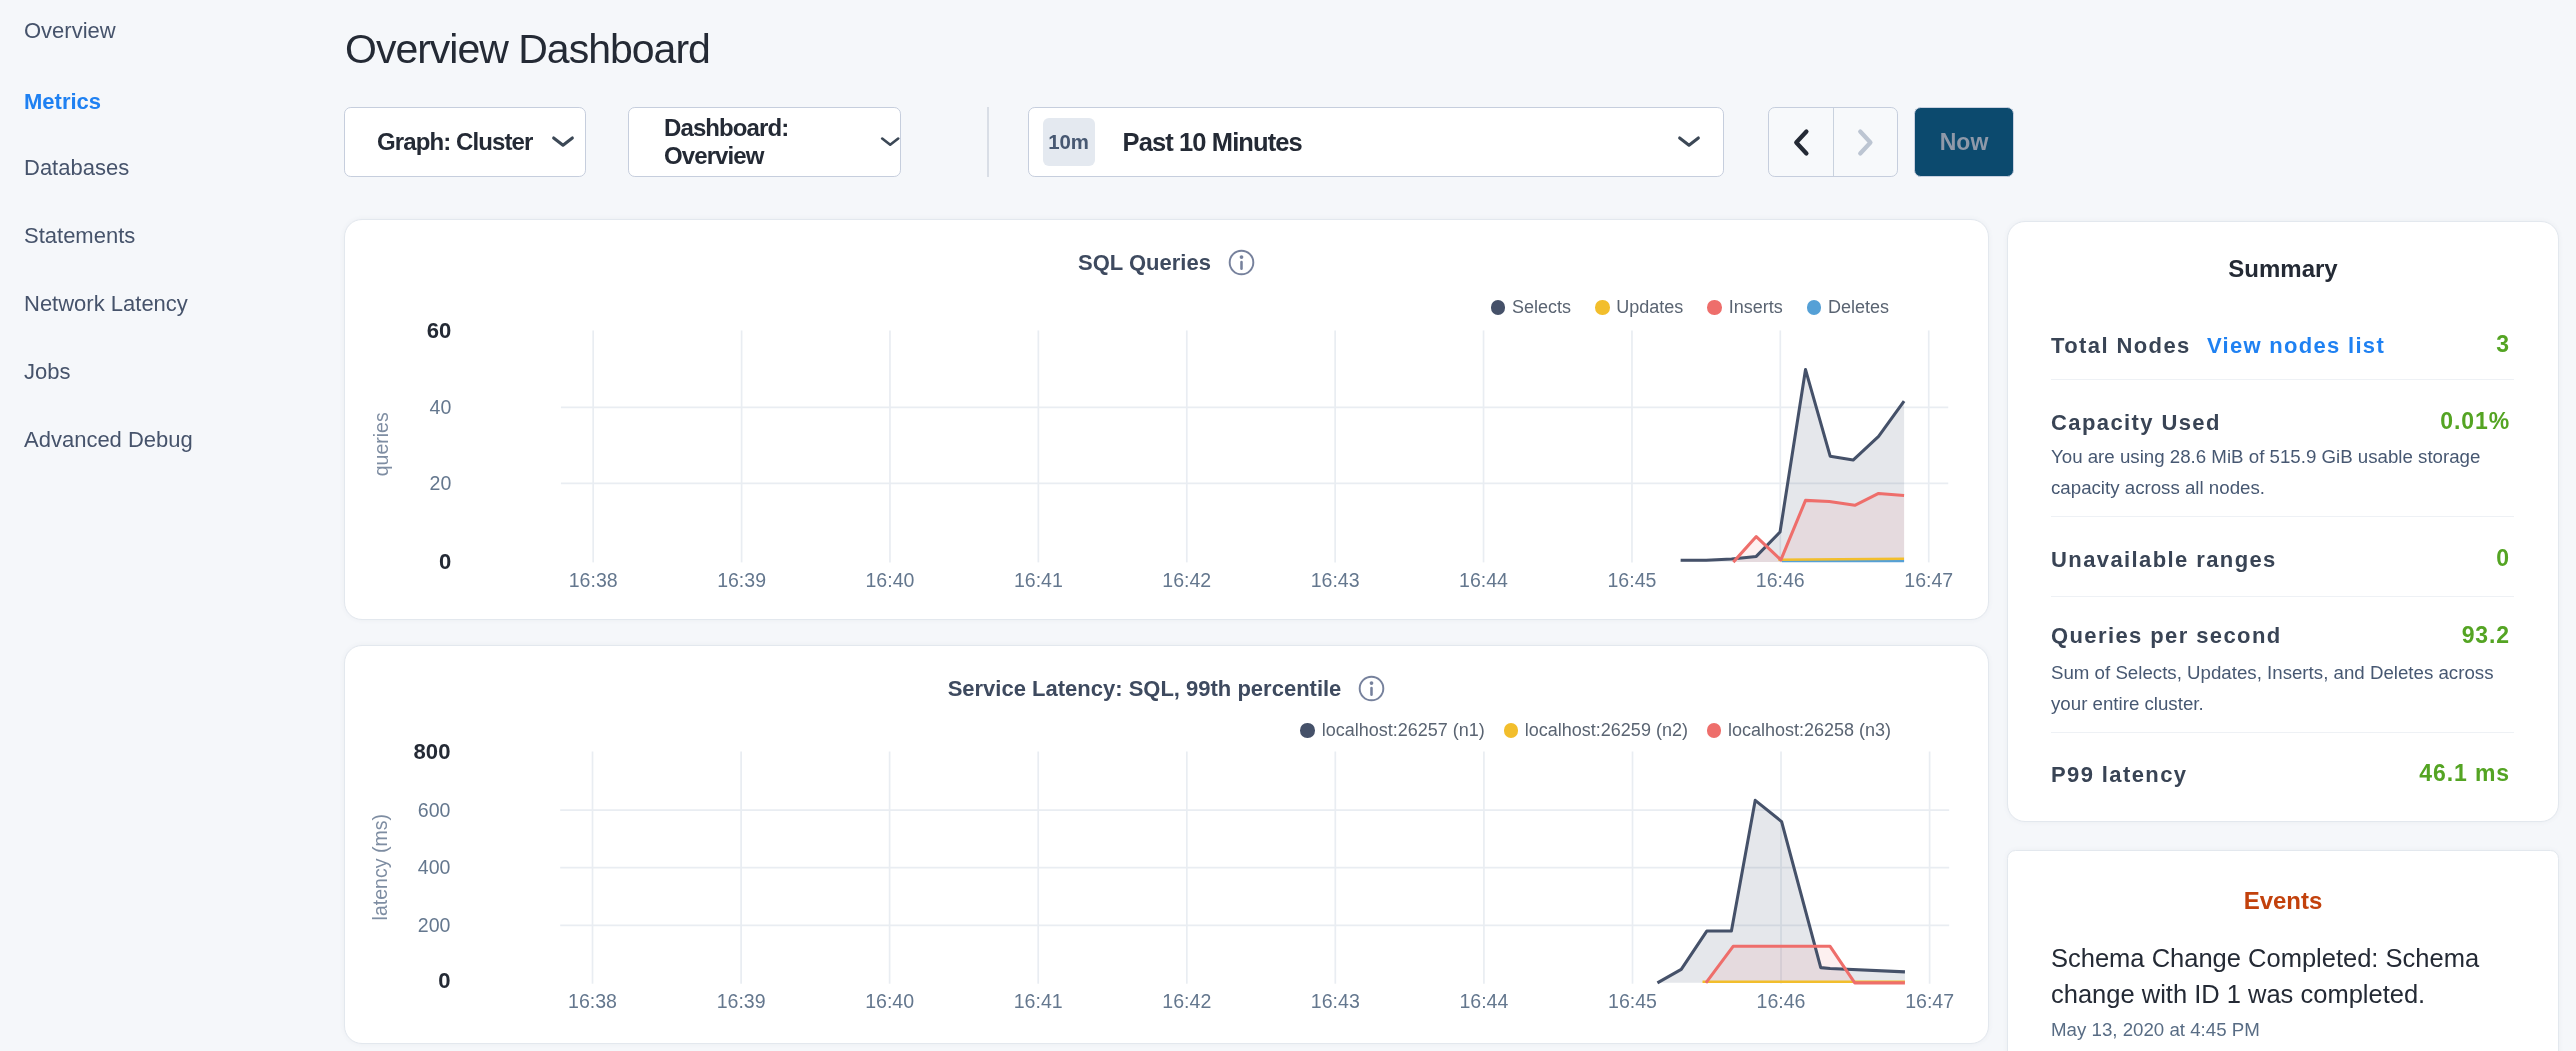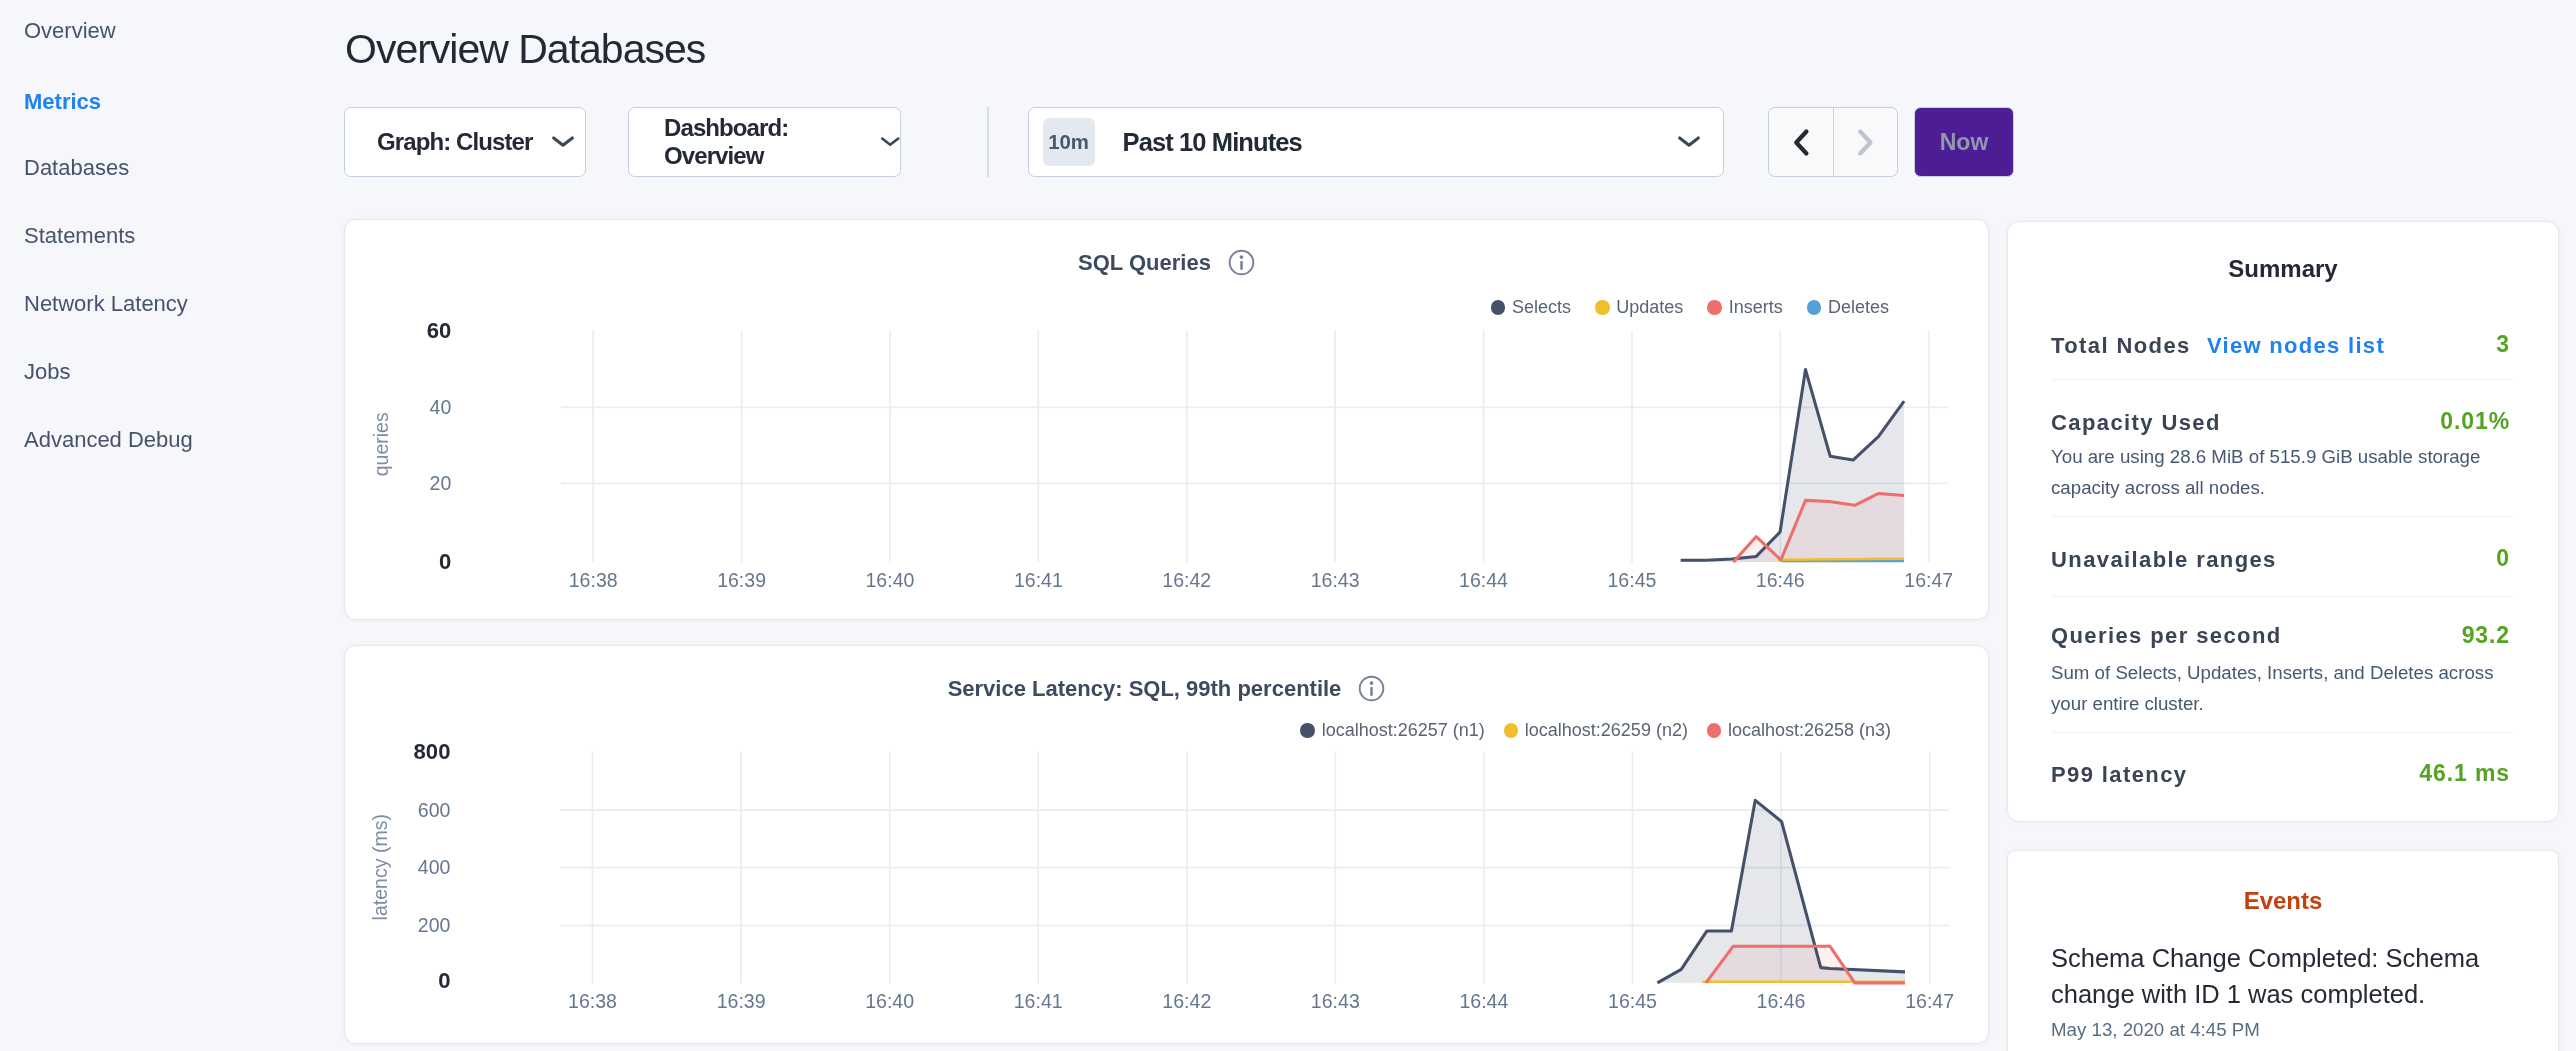--- a/index.html
+++ b/index.html
@@ -1,21 +1,21 @@
 <!DOCTYPE html>
 <html style="font-size:13.6px"><head>
 <meta charset="utf-8">
 <style>
   * { margin:0; padding:0; box-sizing:border-box; }
   html,body { width:2576px; height:1051px; overflow:hidden; background:#f5f7fa;
     font-family:"Liberation Sans", sans-serif; }
   .abs { position:absolute; }
   .sidebar-item { position:absolute; left:24px; font-size:22px; color:#46536b; line-height:22px; }
   .sidebar-item.active { color:#1f81f2; font-weight:bold; }
-  .panel { position:absolute; background:#fff; border:0.9px solid #e3e8ee; border-radius:12px;
+  .panel { position:absolute; background:#fff; border:0.9px solid #e3e8ee; border-radius:18px;
     box-shadow:0 0 5.1px rgba(60,80,120,0.06); }
   .ctl { position:absolute; top:107px; height:70px; background:#fff; border:0.9px solid #c6cedd;
     border-radius:6.8px; display:flex; align-items:center; }
   .ctl-text { font-size:24px; font-weight:bold; color:#242a35; letter-spacing:-0.9px; }
   .chart-title-row { position:absolute; left:0; right:0; display:flex; justify-content:center;
     align-items:center; gap:17px; }
   .chart-title { font-size:22px; font-weight:bold; color:#3e4a5f; }
   .legend { position:absolute; display:flex; align-items:center; }
   .legend .item { display:flex; align-items:center; gap:6.8px; font-size:18px; color:#5a6472; }
   .lg1 { gap:24px; } .lg2 { gap:18.7px; }
@@ -31,21 +31,21 @@
 <body>
 
 <div class="sidebar-item" style="top:19.6px;">Overview</div>
 <div class="sidebar-item active" style="top:91px;">Metrics</div>
 <div class="sidebar-item" style="top:157px;">Databases</div>
 <div class="sidebar-item" style="top:225px;">Statements</div>
 <div class="sidebar-item" style="top:293px;">Network Latency</div>
 <div class="sidebar-item" style="top:361px;">Jobs</div>
 <div class="sidebar-item" style="top:429px;">Advanced Debug</div>
 
-<div class="abs" style="left:345px; top:25.5px; font-size:41px; color:#242a35; line-height:46px; letter-spacing:-1px;">Overview Databases</div>
+<div class="abs" style="left:345px; top:25.5px; font-size:41px; color:#242a35; line-height:46px; letter-spacing:-1px;">Overview Dashboard</div>
 
 <div class="ctl" style="left:344px; width:242px; padding-left:32px;">
   <span class="ctl-text">Graph: Cluster</span>
   <svg style="margin-left:18.7px;" width="24" height="13.6" viewBox="0 0 28 16">
       <path d="M3 3.5 L14 12 L25 3.5" stroke="#3c4856" stroke-width="3.6" fill="none" stroke-linecap="round" stroke-linejoin="round"></path>
     </svg>
 </div>
 <div class="ctl" style="left:628px; width:273px; padding-left:35px;">
   <span class="ctl-text">Dashboard: Overview</span>
   <svg style="margin-left:20.4px;" width="24" height="13.6" viewBox="0 0 28 16">
@@ -65,21 +65,21 @@
     <svg width="18.7" height="29" viewBox="0 0 22 34">
         <path d="M17 4 L5 17 L17 30" stroke="#242a35" stroke-width="5" fill="none" stroke-linecap="round" stroke-linejoin="round"></path>
       </svg>
   </div>
   <div style="flex:1; height:100%; display:flex; align-items:center; justify-content:center;">
     <svg width="18.7" height="29" viewBox="0 0 22 34">
         <path d="M5 4 L17 17 L5 30" stroke="#bcc5d2" stroke-width="5" fill="none" stroke-linecap="round" stroke-linejoin="round"></path>
       </svg>
   </div>
 </div>
-<div class="ctl" style="left:1914px; width:100px; justify-content:center; border-color:#c9d1e0; background:#4c1d95;">
+<div class="ctl" style="left:1914px; width:100px; justify-content:center; border-color:#c9d1e0; background:#0c4a6e;">
   <span style="font-size:23px; font-weight:bold; color:#8f99a9;">Now</span>
 </div>
 
 <div class="panel" id="p1" style="left:344px; top:219px; width:1645px; height:401px;">
   <div class="chart-title-row" style="top:29px;">
     <span class="chart-title">SQL Queries</span>
     <svg width="27" height="27" viewBox="0 0 32 32">
         <circle cx="16" cy="16" r="14" fill="none" stroke="#76819c" stroke-width="2.3"></circle>
         <circle cx="16" cy="9.6" r="2.2" fill="#76819c"></circle>
         <rect x="14.5" y="13.8" width="3" height="11" rx="1.5" fill="#76819c"></rect>

